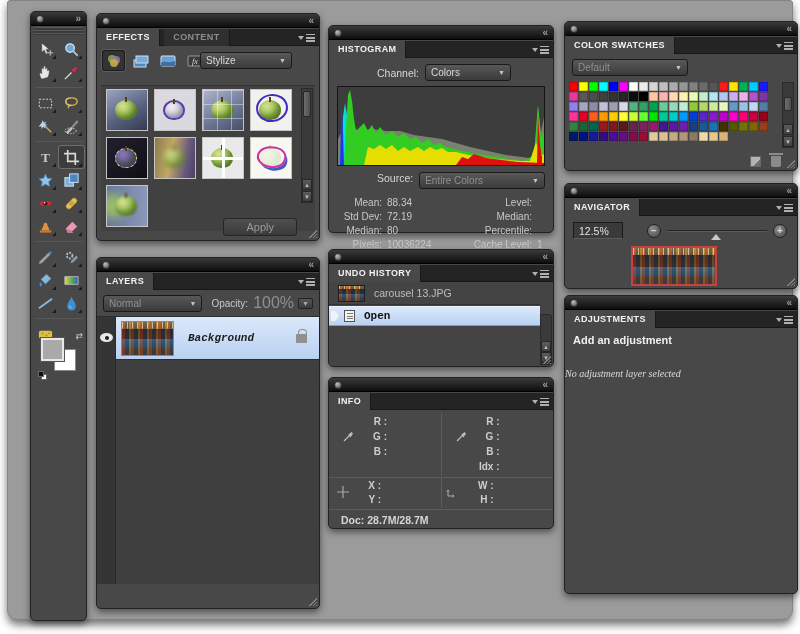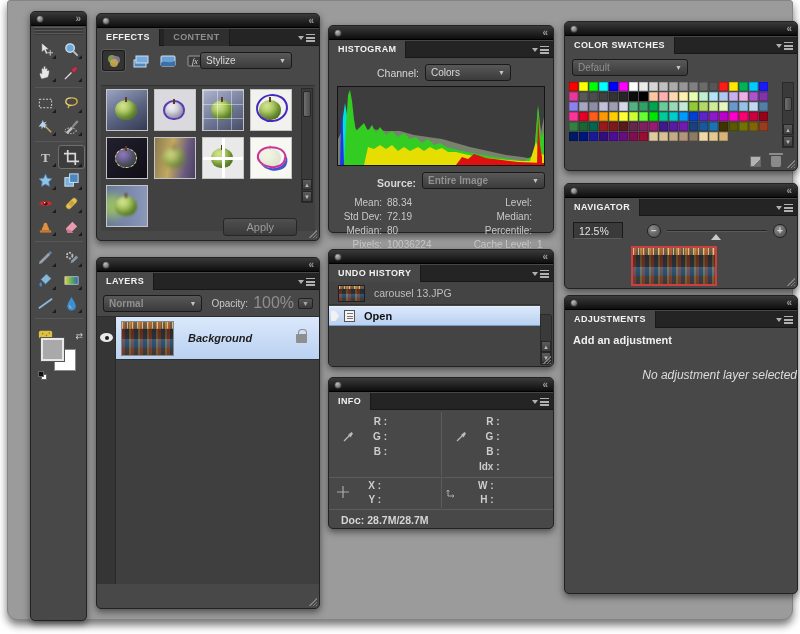--- a/index.html
+++ b/index.html
@@ -37,21 +37,21 @@
     color:#d9d9d9; font-size:10px; }
   .dropdown .arrow { margin-left:auto; font-size:7px; color:#c4c4c4; }
   .dropdown.disabled { color:#909090; }
 
   .scroll-track { position:absolute; width:12px; background:#3a3a3a; border:1px solid #2a2a2a; }
   .scroll-thumb { position:absolute; left:1px; width:8px; background:linear-gradient(90deg,#6e6e6e,#4d4d4d);
     border:1px solid #282828; border-radius:2px; }
   .scroll-btn { position:absolute; left:0; width:10px; height:11px; text-align:center;
     background:linear-gradient(#5c5c5c,#3e3e3e); border:1px solid #262626; color:#bbb; font-size:6px; line-height:10px; }
 
-  .sel-blue { background:linear-gradient(#dbe8fb,#b9d1f1); }
+  .sel-blue { background:linear-gradient(#dbe8fb,#b9d1f1);font-family:Liberation Mono, monospace; }
 
   
   #toolbar { left:22px; top:10px; width:57px; height:610px; }
   .tool-texture { position:absolute; top:15px; left:3px; right:3px; height:8px;
     background:repeating-linear-gradient(#5a5a5a 0 1px, #3a3a3a 1px 3px); }
   #tool-grid { position:absolute; top:26px; left:1px; right:1px; display:grid;
     grid-template-columns:1fr 1fr; row-gap:1px; justify-items:center; }
   .tool { width:25px; height:22px; display:flex; align-items:center; justify-content:center; position:relative; }
   .tool svg { width:17px; height:17px; }
   .tool::after { content:""; position:absolute; right:2px; bottom:1px; width:0; height:0;
@@ -97,21 +97,21 @@
   .v8 .fx-overlay { border:2px solid #cc3399; border-radius:60% 40% 55% 45%; inset:8px 5px 10px 6px; transform:rotate(14deg);
     box-shadow:3px 3px 0 -1px #4455cc; }
   .v9 { background:linear-gradient(90deg,#67779d,#8c98ba); } .v9 .apple { filter:blur(1px); box-shadow:-14px 0 10px 2px rgba(160,200,95,.85), inset -3px -4px 6px rgba(35,65,15,.55); }
   #apply-btn { position:absolute; right:22px; bottom:4px; padding:2px 22px;
     background:linear-gradient(#4f4f4f,#3a3a3a); border:1px solid #262626; border-radius:3px;
     color:#9b9b9b; font-size:11px; }
 
   
   #layers { left:88px; top:256px; width:224px; height:352px; }
   .layers-controls { position:absolute; top:36px; left:6px; right:6px; height:18px; display:flex; align-items:center; }
-  #blend-dd { width:118px;font-weight:bold; }
+  #blend-dd { width:118px; }
   .opacity-label { color:#c9c9c9; font-size:10px; margin-left:9px; }
   .opacity-val { color:#8f8f8f; font-size:16px; margin-left:5px; }
   .opacity-arrow { margin-left:4px; font-size:7px; color:#a8a8a8; background:linear-gradient(#555,#3a3a3a);
     border:1px solid #222; border-radius:2px; padding:1px 3px; }
   .layer-list { position:absolute; top:58px; left:0; right:0; bottom:24px; background:#3f3f3f; border-top:1px solid #2c2c2c; }
   .layer-gutter { position:absolute; left:0; top:0; bottom:0; width:19px; background:#353535; border-right:1px solid #2a2a2a; }
   .eye { position:absolute; left:3px; top:16px; width:13px; height:9px; background:#e9e9e9; border-radius:50%; }
   .eye::after { content:""; position:absolute; left:4.5px; top:2.5px; width:4px; height:4px; border-radius:50%; background:#1d1d1d; }
   .layer-row { position:absolute; left:19px; right:0; top:0; height:43px; border-bottom:1px solid #2e2e2e;
     display:flex; align-items:center; }
@@ -138,21 +138,21 @@
   .icon-trash::before { content:""; position:absolute; left:-2px; top:-3px; width:14px; height:2px; background:#8a8a8a; }
   .lock-label { margin-left:14px; }
   .push-right { margin-left:auto; margin-right:18px; }
 
   
   #histogram { left:320px; top:24px; width:226px; height:208px; }
   .hist-row1 { position:absolute; top:38px; left:8px; display:flex; align-items:center; }
   .hist-label { color:#d6d6d6; font-size:10.5px; margin-right:6px;margin-left:40px; }
   #channel-dd { width:86px; }
   .hist-plot { position:absolute; top:60px; left:8px; width:208px; height:80px; background:#3d3d3d; border:1px solid #141414; }
-  .hist-src { position:absolute; top:146px; left:8px; right:8px; display:flex; align-items:flex-end;font-weight:bold; }
+  .hist-src { position:absolute; top:146px; left:8px; right:8px; display:flex; align-items:flex-start; }
   #source-dd { flex:1; }
   .hstats { position:absolute; left:2px; top:170px; right:2px; display:grid;
     grid-template-columns:56px 84px 66px 1fr; font-size:10px; color:#c8c8c8; line-height:14px; }
   .hstats .lab { text-align:right; padding-right:5px; }
 
   
   #undo { left:320px; top:248px; width:226px; height:118px; }
   .undo-list { position:absolute; inset:32px 0 0 0; background:#444; border-radius:0 0 4px 4px; }
   .undo-row1 { position:absolute; top:0; left:0; right:13px; height:23px; display:flex; align-items:center; border-bottom:1px solid #333; }
   .snap-thumb { width:27px; height:17px; margin-left:9px; border:1px solid #1f1f1f; }
@@ -199,22 +199,22 @@
     color:#d8d8d8; font-size:10px; line-height:12px; text-align:center; font-weight:bold; }
   #nav-minus { left:82px; } #nav-plus { left:208px; }
   .nav-slider { position:absolute; top:46px; left:102px; width:100px; height:2px; background:#262626; border-bottom:1px solid #5a5a5a; }
   .nav-tri { position:absolute; top:50px; left:146px; width:0; height:0;
     border-left:5px solid transparent; border-right:5px solid transparent; border-bottom:6px solid #c9c9c9; }
   .nav-thumb { position:absolute; top:62px; left:66px; width:86px; height:40px; border:2px solid #c94040; }
 
   
   #adjust { left:556px; top:294px; width:234px; height:299px; }
   .adj-heading { position:absolute; top:38px; left:8px; font-size:11px; font-weight:bold; color:#f0f0f0; }
-  .adj-empty { position:absolute; top:72px; left:0; right:0; text-align:right; font-size:12px;
-    font-style:italic; color:#dcdcdc; }
+  .adj-empty { position:absolute; top:72px; left:0; right:0; text-align:left; font-size:10px;
+    font-style:italic; color:#dcdcdc;font-family:Liberation Serif, serif; }
 
   
   .carousel-thumb { background-image:
       repeating-linear-gradient(90deg, rgba(235,215,170,0.75) 0 1.5px, rgba(0,0,0,0) 1.5px 5px),
       repeating-linear-gradient(90deg, rgba(205,70,45,0.35) 0 3px, rgba(35,65,95,0.4) 3px 7px, rgba(225,185,70,0.3) 7px 9px),
       linear-gradient(180deg, #a87c3f 0%, #8a5f2e 20%, #241a14 20%, #35241c 52%, #3f6886 52%, #2e4d68 78%, #503c2c 78%, #413226 100%);
     background-size:100% 20%, 100% 100%, 100% 100%;
     background-repeat:no-repeat, repeat, no-repeat; }
 </style>
 </head>
@@ -534,21 +534,21 @@
         <polygon fill="#33cc22" points="6,78 8,40 10,8 12,3 14,14 16,32 18,44 22,40 26,36 30,44 34,38 38,46 42,40 48,48 54,44 60,50 66,46 72,52 78,50 84,56 90,52 96,58 102,56 108,60 116,62 124,64 134,66 146,68 158,70 172,72 186,74 196,68 200,18 203,50 206,45 206,78"></polygon>
         <polygon fill="#e6de00" points="26,78 30,60 36,62 42,58 48,62 54,58 60,64 66,60 72,64 80,60 86,64 92,60 98,63 104,61 110,65 118,65 126,67 136,69 148,71 158,72 170,73 182,74 192,74 198,55 202,66 206,68 206,78"></polygon>
         <polygon fill="#e01010" points="118,78 124,70 130,72 136,67 142,69 148,71 156,72 164,73 172,74 180,75 206,76 206,78"></polygon>
         <polygon fill="#e01010" points="199,78 200,28 202,58 204,70 204,78"></polygon>
         <polygon fill="#2233ee" points="2,78 3,38 4,22 5,45 6,78"></polygon>
       </svg>
     </div>
     <div class="hist-src">
       <span class="hist-label">Source:</span>
       <div class="dropdown disabled" id="source-dd">
-        <span>Entire Image</span>
+        <span>Entire Colors</span>
         <span class="arrow">▼</span>
       </div>
     </div>
     <div class="hstats">
       <span class="lab">Mean:</span>
       <span class="val">88.34</span>
       <span class="lab">Level:</span>
       <span class="val"></span>
       <span class="lab">Std Dev:</span>
       <span class="val">72.19</span>

